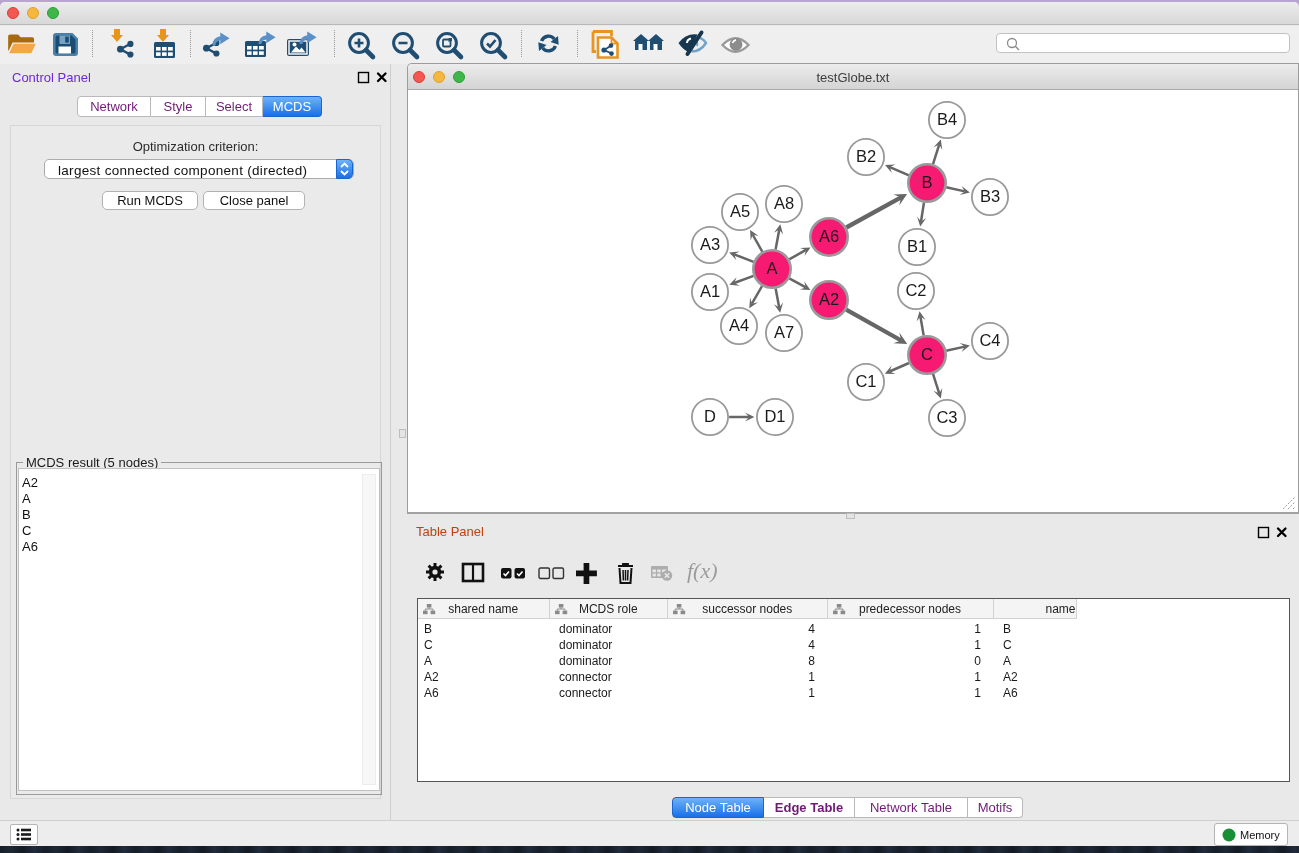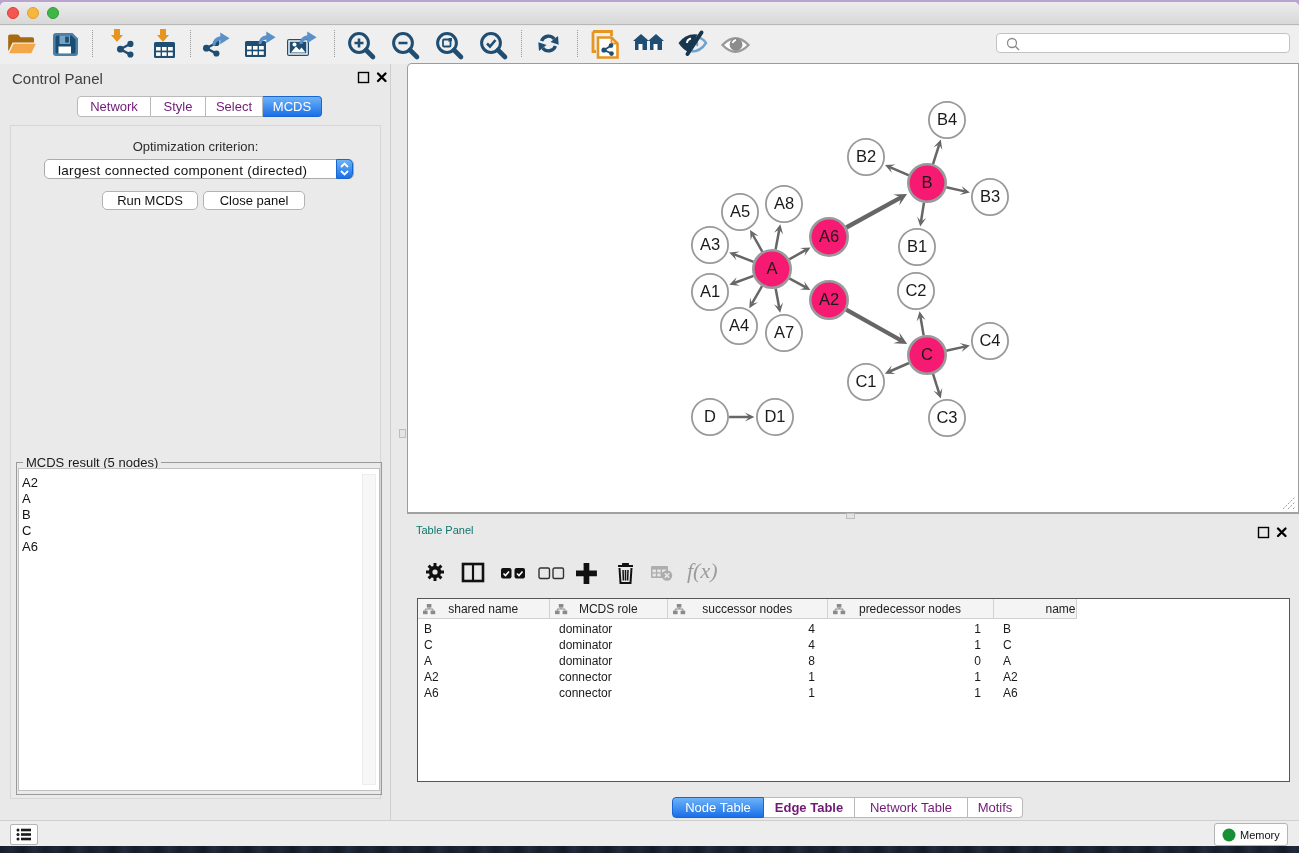--- a/index.html
+++ b/index.html
@@ -26,21 +26,21 @@
 
 #toolbar { position:absolute; left:0; top:24px; width:1299px; height:38px;
   background:#efefef; }
 #toolbar svg { position:absolute; top:0; left:0; }
 .tsep { position:absolute; top:4px; width:0; height:27px; border-left:1px dotted #9a9a9a; }
 #searchbox { position:absolute; left:996px; top:7px; width:294px; height:20px;
   background:#fff; border:1px solid #c2c2c2; border-radius:4px; }
 
 
 #cpanel { position:absolute; left:0; top:62px; width:391px; height:756px; background:#e9e9e9; border-right:1px solid #cfcfcf;}
-#cpanel .hdr { position:absolute; left:12px; top:6px; font-size:15px; color:#404040; }
+#cpanel .hdr { position:absolute; left:12px; top:6px; font-size:13px; color:#6d28d9; }
 .tabs { position:absolute; display:flex; height:21px; font-size:13px; }
 .tab { background:#fff; border:1px solid #b9b9b9; border-left:none; color:#701a75;
   display:flex; align-items:center; justify-content:center; }
 .tab:first-child { border-left:1px solid #b9b9b9; border-radius:4px 0 0 4px; }
 .tab:last-child { border-radius:0 4px 4px 0; }
 .tab.sel { background:linear-gradient(#6db3f8,#1a6fe8); border-color:#1a66d0; color:#fff; }
 #cpbody { position:absolute; left:10px; top:61px; width:371px; height:674px;
   background:#eaeaea; border:1px solid #d6d6d6; }
 #optlabel { position:absolute; left:0; top:13px; width:100%; text-align:center;
   font-size:13px; color:#2c2c2c; }
@@ -66,21 +66,21 @@
 #netwin { position:absolute; left:407px; top:61px; width:892px; height:451px;
   background:#fff; border:1px solid #9c9c9c; border-bottom:2px solid #a2a2a2; border-radius:5px 0 0 0; }
 #nettitle { position:absolute; left:0; top:0; width:100%; height:26px;
   background:linear-gradient(#ececec,#d4d4d4); border-bottom:1px solid #aaa;
   border-radius:5px 0 0 0; }
 #nettitle .title { position:absolute; width:100%; text-align:center; top:6px;
   font-size:13px; color:#3c3c3c; }
 
 
 #tpanel { position:absolute; left:407px; top:517px; width:892px; height:301px; background:#e9e9e9; }
-#tpanel .hdr { position:absolute; left:9px; top:5px; font-size:11px; color:#0f766e; }
+#tpanel .hdr { position:absolute; left:9px; top:5px; font-size:13px; color:#c2410c; }
 #ttable { position:absolute; left:10px; top:79px; width:873px; height:184px;
   background:#fff; border:1.5px solid #565656; }
 .thead { position:absolute; top:0; height:20px; background:#f4f4f4;
   border-right:1px solid #d2d2d2; border-bottom:1px solid #d2d2d2;
   font-size:12px; color:#222; text-align:center; line-height:20px; }
 .trow { position:absolute; height:16px; font-size:12px; color:#1a1a1a; line-height:16px; }
 .num { text-align:right; }
 
 
 #statusbar { position:absolute; left:0; top:818px; width:1299px; height:26px;
@@ -305,20 +305,26 @@
           <div class="it">B</div>
           <div class="it">C</div>
           <div class="it">A6</div>
           <div class="sb"></div>
         </div>
       </div>
     </div>
   </div>
 
   <div id="netwin">
+    <div id="nettitle">
+      <div class="tl r" style="left:5px; top:7px;"></div>
+      <div class="tl y" style="left:25px; top:7px;"></div>
+      <div class="tl g" style="left:45px; top:7px;"></div>
+      <div class="title">testGlobe.txt</div>
+    </div>
     <svg id="graph" width="890" height="422" style="position:absolute;left:0;top:26px;">
         <line x1="354.4" y1="161.8" x2="344.6" y2="144.5" stroke="#666666" stroke-width="2.5"></line>
 <polygon points="342.1,140.0 350.7,146.0 344.6,144.5 342.7,150.5" fill="#666666"></polygon>
 <line x1="367.6" y1="159.6" x2="371.3" y2="139.4" stroke="#666666" stroke-width="2.5"></line>
 <polygon points="372.3,134.3 375.1,144.4 371.3,139.4 366.0,142.8" fill="#666666"></polygon>
 <line x1="345.6" y1="171.9" x2="326.1" y2="164.3" stroke="#666666" stroke-width="2.5"></line>
 <polygon points="321.2,162.4 331.7,161.6 326.1,164.3 328.4,170.2" fill="#666666"></polygon>
 <line x1="345.5" y1="185.9" x2="326.2" y2="193.0" stroke="#666666" stroke-width="2.5"></line>
 <polygon points="321.3,194.8 328.6,187.2 326.2,193.0 331.8,195.8" fill="#666666"></polygon>
 <line x1="354.1" y1="196.0" x2="343.9" y2="213.7" stroke="#666666" stroke-width="2.5"></line>

